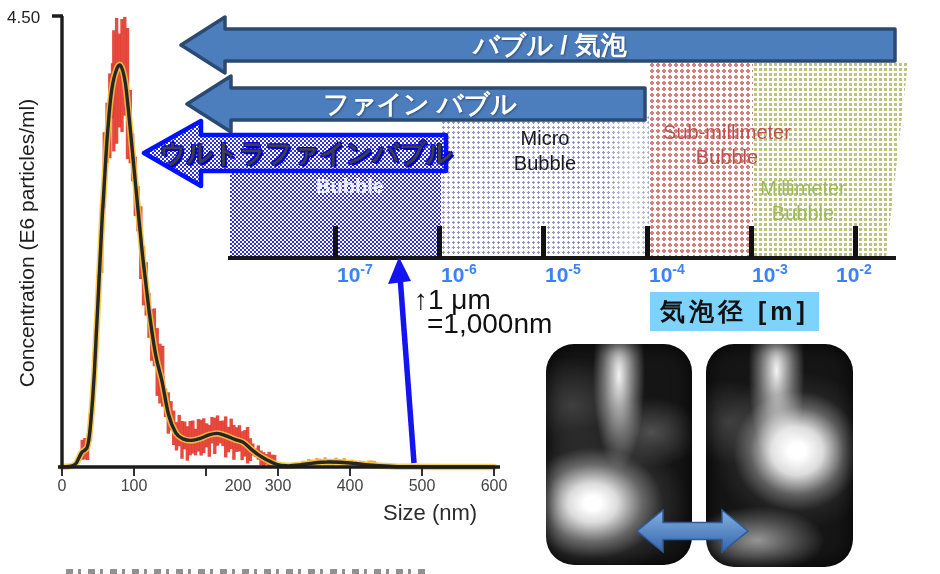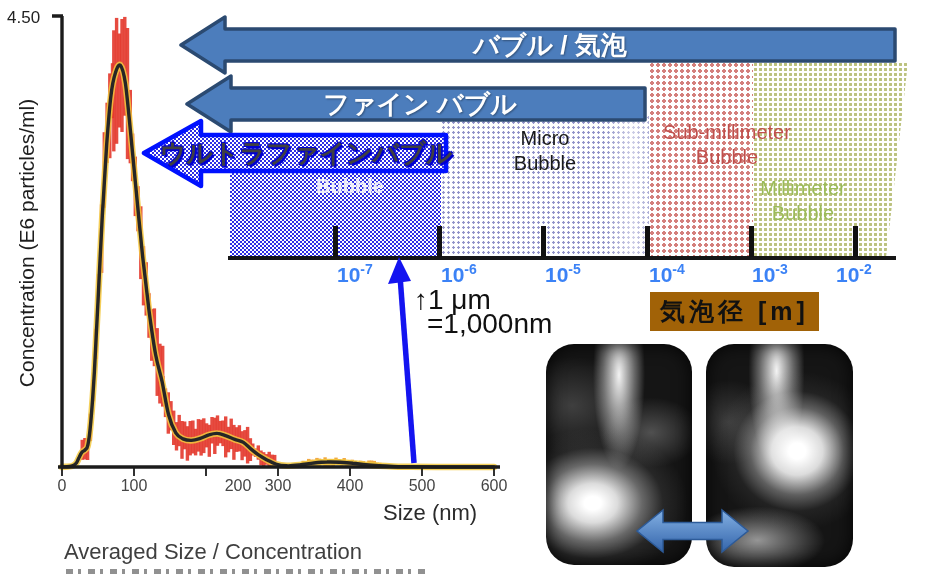--- a/index.html
+++ b/index.html
@@ -28,21 +28,21 @@
   .arrow-label{font-weight:bold;color:#ffffff;font-size:26px;transform:translate(-50%,-50%);
     text-shadow:1px 1px 2px rgba(0,0,0,.35);}
   .ultra-label{font-weight:bold;color:#404040;font-size:26px;transform:translate(-50%,-50%);
     text-shadow:2px 2px 0 #0000cf,-1px -1px 0 #0000cf,1px -1px 0 #0000cf,-1px 1px 0 #0000cf;}
   .region-label{z-index:3;position:absolute;text-align:center;font-size:20px;line-height:25px;
     transform:translateX(-50%);}
   .m-tick-label{position:absolute;top:261px;font-size:21px;font-weight:bold;color:#3b82f6;z-index:3;}
   .m-tick-label sup{font-size:14px;}
   .x-tick-label{position:absolute;top:477px;font-size:16px;color:#454545;transform:translateX(-50%);z-index:3;}
   .bubble-dia{left:650px;top:292px;font-size:25px;font-weight:bold;color:#111;
-    letter-spacing:4px;background:#a16207;padding:3px 10px;z-index:3;}
+    letter-spacing:4px;background:#7dd3fc;padding:3px 10px;z-index:3;}
   .ann{font-size:28px;color:#101010;z-index:3;}
   .ytop{left:7px;top:8px;font-size:17px;color:#222;z-index:3;}
   .ylab{left:27px;top:243px;font-size:21px;color:#1d1d1d;transform:translate(-50%,-50%) rotate(-90deg);z-index:3;}
   .xlab{left:383px;top:500px;font-size:22px;color:#2b2b2b;z-index:3;}
   .caption{left:64px;top:539px;font-size:22px;color:#3f3f3f;z-index:3;}
   .clipline{left:66px;top:569px;width:360px;height:5px;opacity:.65;z-index:3;
     background:repeating-linear-gradient(90deg,#555 0 7px,transparent 7px 12px,#555 12px 15px,transparent 15px 22px);}
   
   .photo{position:absolute;z-index:1;border-radius:28px;background-color:#151515;
     box-shadow:inset 0 0 18px rgba(0,0,0,.9);}
@@ -253,16 +253,15 @@
   <div id="x-tick-labels">
       <div class="x-tick-label" style="left: 62px;">0</div>
       <div class="x-tick-label" style="left: 134px;">100</div>
       <div class="x-tick-label" style="left: 190px; margin-left: 48px;">200</div>
       <div class="x-tick-label" style="left: 278px;">300</div>
       <div class="x-tick-label" style="left: 350px;">400</div>
       <div class="x-tick-label" style="left: 422px;">500</div>
       <div class="x-tick-label" style="left: 494px;">600</div>
     </div>
   <div class="txt xlab">Size (nm)</div>
-  <div class="txt caption">Averaged Size / Concentration</div>
   <div class="abs clipline"></div>
 
 </div>
 
 </body></html>

